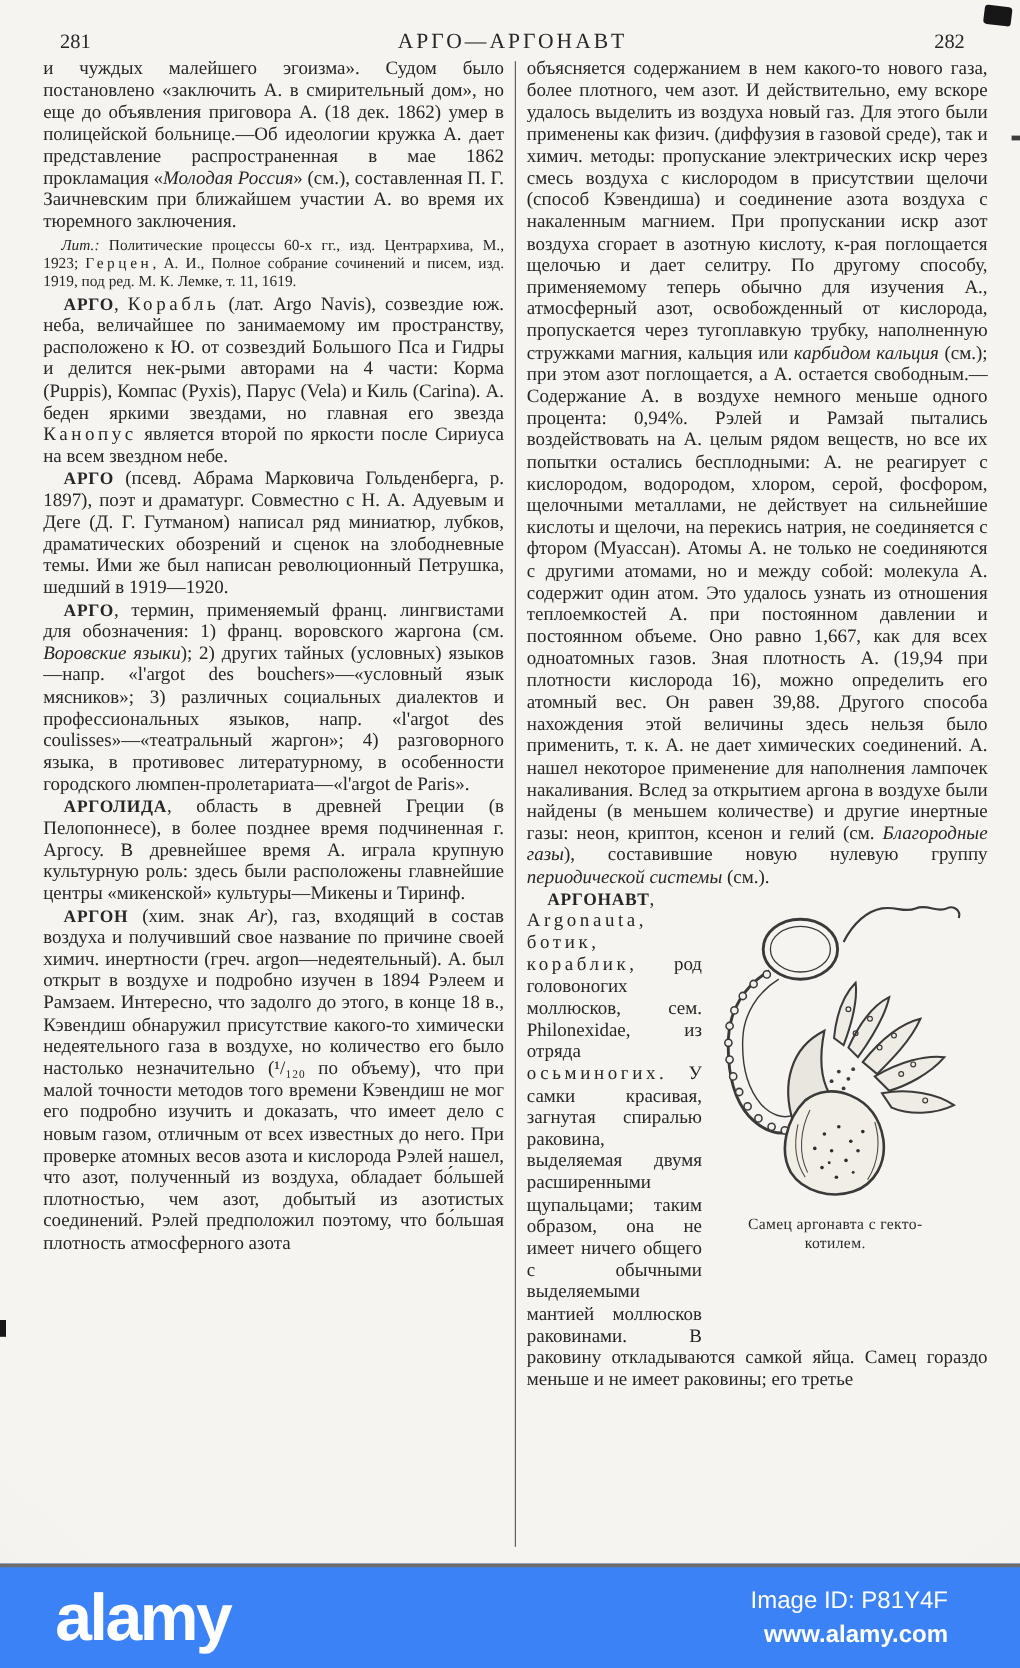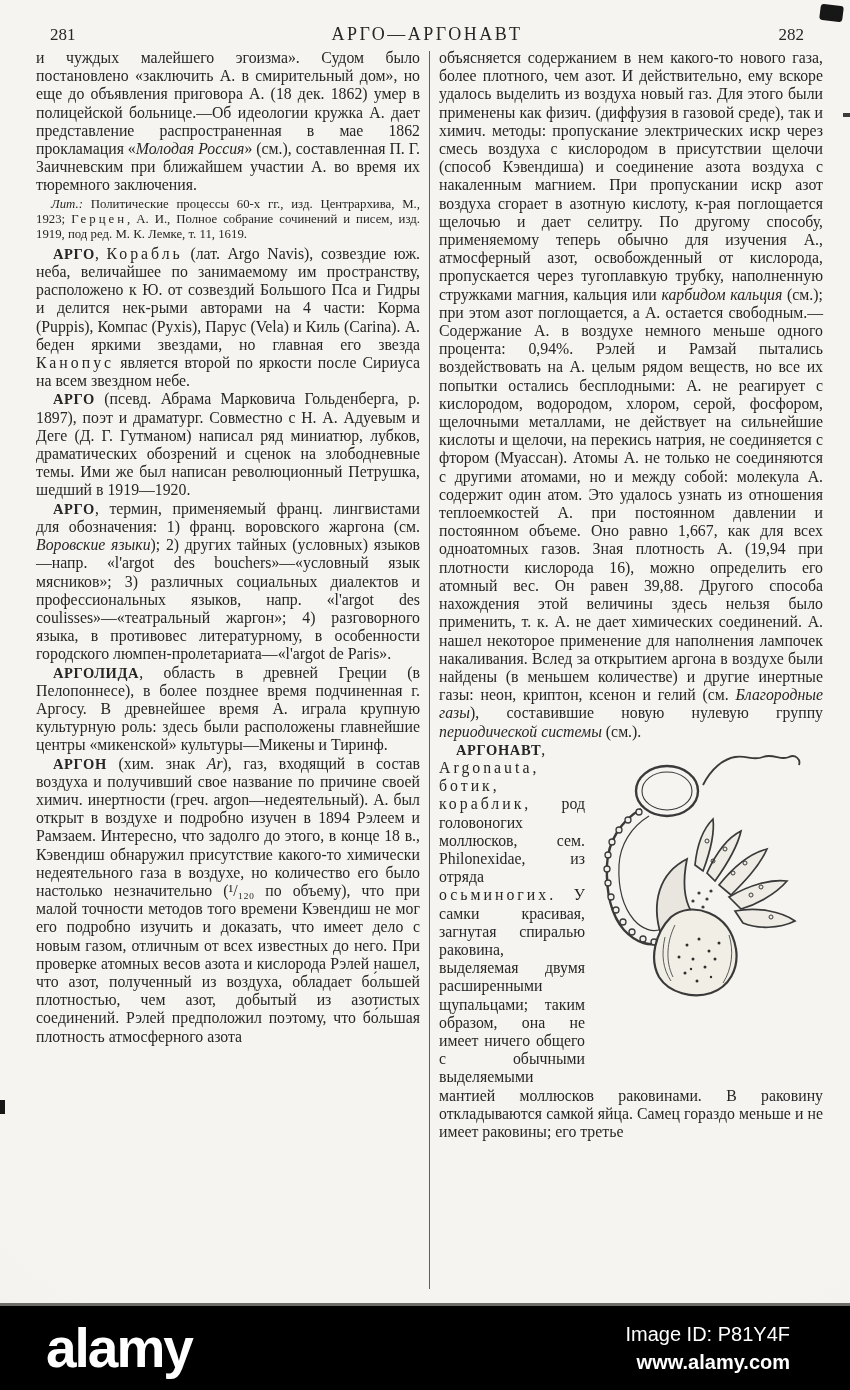--- a/index.html
+++ b/index.html
@@ -23,21 +23,21 @@
   .argonaut-block{overflow:visible;}
   .fig-float{float:right;width:228px;margin:4px 0 0 10px;padding-bottom:72px;}
   .caption{font-size:13px;line-height:16.5px;text-align:center;margin-top:10px;
            padding-right:26px;letter-spacing:0.3px;color:#2b2b2b;}
   
   .artifact{position:absolute;background:#171717;}
   .a1{left:820px;top:5px;width:23px;height:16px;border-radius:3px;transform:rotate(7deg);}
   .a2{left:0;top:1100px;width:5px;height:14px;}
   .a3{left:843px;top:113px;width:7px;height:4px;background:#3c3c3c;}
   
-  .footer{position:absolute;left:0;bottom:0;width:850px;height:87px;background:#000000;
+  .footer{position:absolute;left:0;bottom:0;width:850px;height:87px;background:#3b82f6;
           border-top:3px solid #6f6d69;box-sizing:border-box;display:flex;
           align-items:center;justify-content:space-between;
           font-family:"Liberation Sans",sans-serif;color:#ffffff;}
   .logo{margin-left:46px;font-size:55px;font-weight:700;letter-spacing:-2px;line-height:1;}
   .meta{margin-right:60px;text-align:right;}
   .meta .id{font-size:20px;margin-bottom:5px;}
   .meta .site{font-size:20px;font-weight:700;}
 </style>
 </head>
 <body>
@@ -132,20 +132,24 @@
                   <circle cx="110" cy="222" r="1.5"></circle>
                   <circle cx="90" cy="228" r="1.5"></circle>
                 <circle cx="102" cy="236" r="1.5"></circle>
                   <circle cx="120" cy="214" r="1.5"></circle>
                   <circle cx="124" cy="198" r="1.5"></circle>
                 <circle cx="84" cy="212" r="1.5"></circle>
                   <circle cx="96" cy="224" r="1.2"></circle>
                   <circle cx="116" cy="232" r="1.2"></circle>
               </g>
             </svg>
+            <div class="caption">
+              <span>Самец аргонавта с гекто-</span><br>
+              <span>котилем.</span>
+            </div>
           </div>
           <p class="para"><span><span class="hw">АРГОНАВТ</span><span>, </span><span class="sp">Argonauta</span><span>, </span><span class="sp">ботик</span><span>, </span><span class="sp">кораблик</span><span>, род головоногих моллюсков, сем. Philonexidae, из отряда </span><span class="sp">осьминогих</span><span>. У самки красивая, загнутая спиралью раковина, выделяемая двумя расширенными щупальцами; таким образом, она не имеет ничего общего с обычными выделяемыми мантией моллюсков раковинами. В раковину</span></span> <span><span>откладываются самкой яйца. Самец гораздо меньше и не имеет раковины; его третье</span></span></p>
         </div>
       </div>
 
     </div>
 
     <div class="artifact a1"></div>
     <div class="artifact a2"></div>
     <div class="artifact a3"></div>

